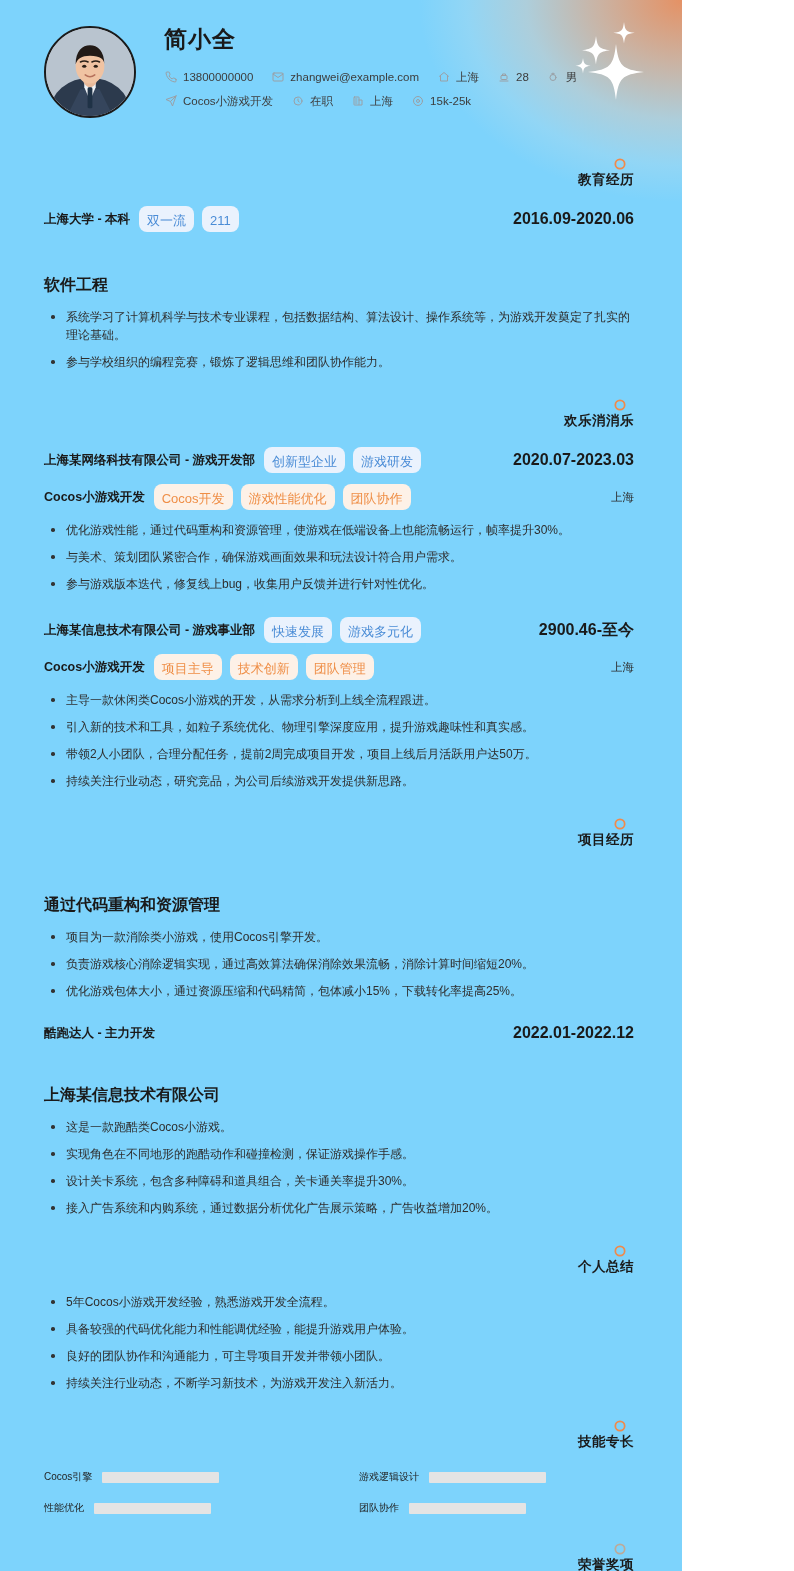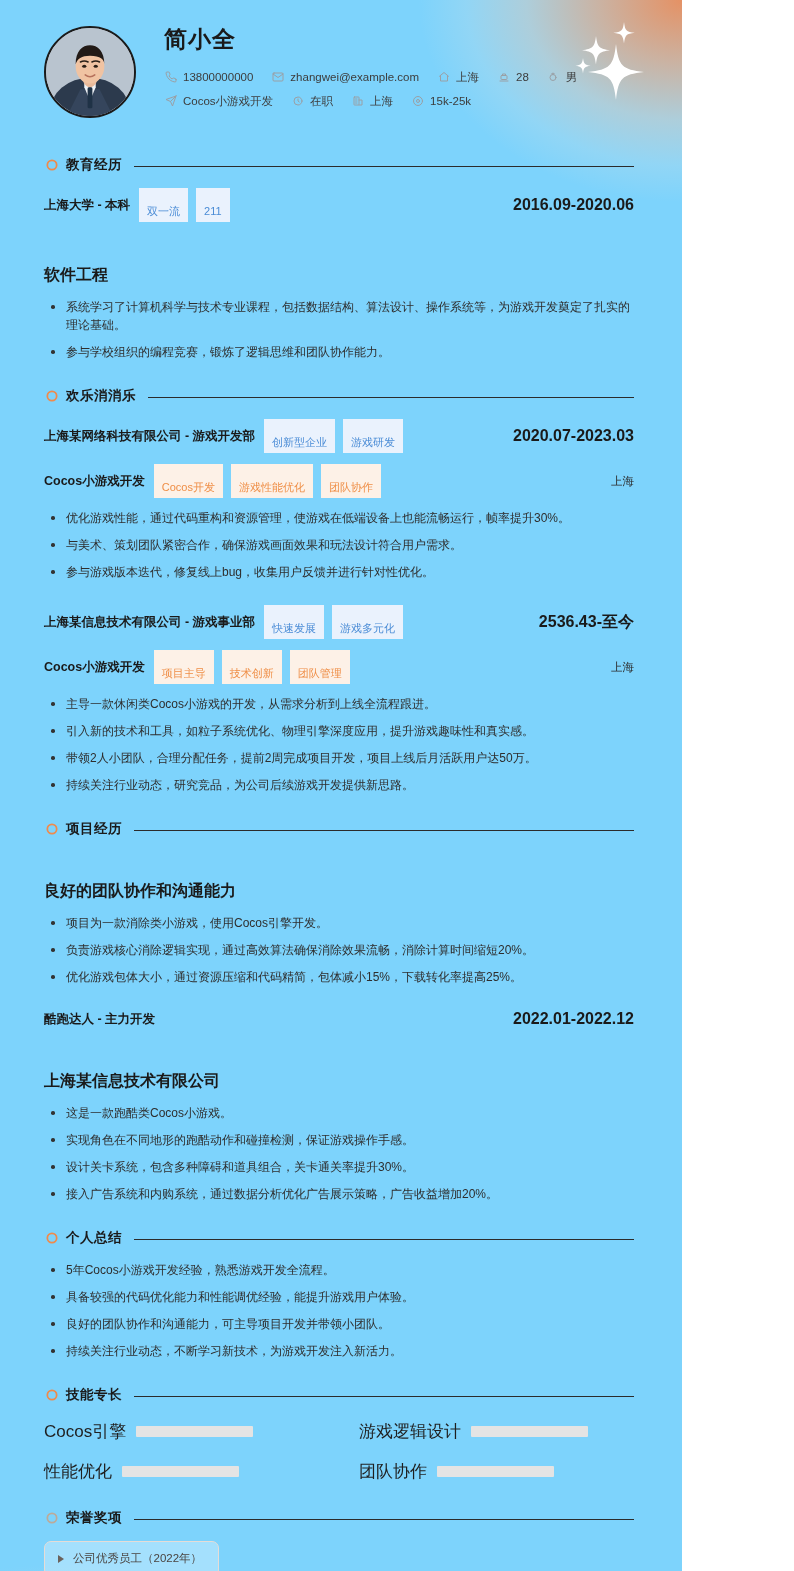--- a/index.html
+++ b/index.html
@@ -114,23 +114,24 @@
     margin-right: 6px;
     color: #9aa0a6;
     flex: 0 0 auto;
   }
   .meta-item .mi-icon svg { display: block; }
 
   
   .section { padding: 0 48px 0 44px; }
   .section-head {
     display: flex;
-    align-items: center;
+    align-items: flex-end;
     margin-top: 26px;
     margin-bottom: 14px;
+    flex-direction: column;
   }
   .sec-icon {
     width: 15px; height: 15px;
     flex: 0 0 auto;
     margin-right: 7px;
     color: #f08a4b;
     display: inline-flex;
     align-items: center;
     justify-content: center;
   }
@@ -182,24 +183,24 @@
     padding-left: 14px;
   }
   .loc {
     font-size: 11.5px;
     color: #2b2b2b;
     white-space: nowrap;
     padding-left: 14px;
   }
   .tag {
     display: inline-block;
-    font-size: 11px;
+    font-size: 13px;
     line-height: 1;
-    padding: 18px 8px 5px;
-    border-radius: 0;
+    padding: 8px 8px 5px;
+    border-radius: 8px;
     margin-right: 8px;
     white-space: nowrap;
   }
   .tag.blue { background: #eaf2fd; color: #4a8cd6; }
   .tag.orange { background: #fdf1e7; color: #ef8e46; }
   .sub {
     font-size: 16px;
     font-weight: bold;
     color: #1a1a1a;
     margin-bottom: 12px;
@@ -230,21 +231,21 @@
     grid-template-columns: 1fr 1fr;
     column-gap: 40px;
     row-gap: 17px;
     padding-top: 2px;
   }
   .skill {
     display: flex;
     align-items: center;
   }
   .skill-name {
-    font-size: 17px;
+    font-size: 10px;
     color: #1f1f1f;
     white-space: nowrap;
     margin-right: 10px;
   }
   .skill-track {
     width: 117px;
     height: 11px;
     background: #e4e4e4;
     border-radius: 1px;
     overflow: hidden;
@@ -493,21 +494,21 @@
         </ul>
       </div>
 
       <div class="entry" style="margin-top:24px;">
         <div class="entry-row1">
           <div class="er-left">
             <span class="org">上海某信息技术有限公司 - 游戏事业部</span>
             <span class="tag blue">快速发展</span>
             <span class="tag blue">游戏多元化</span>
           </div>
-          <span class="date">2536.43-至今</span>
+          <span class="date">2900.46-至今</span>
         </div>
         <div class="entry-row2">
           <div class="er-left">
             <span class="role-title">Cocos小游戏开发</span>
             <span class="tag orange">项目主导</span>
             <span class="tag orange">技术创新</span>
             <span class="tag orange">团队管理</span>
           </div>
           <span class="loc">上海</span>
         </div>
@@ -525,21 +526,21 @@
         <span class="sec-icon">
           <svg width="14" height="14" viewBox="0 0 24 24" fill="none" stroke="currentColor" stroke-width="3">
               <circle cx="12" cy="12" r="8"></circle>
             </svg>
         </span>
         <span class="sec-title">项目经历</span>
         <span class="sec-rule"></span>
       </div>
 
       <div class="entry">
-        <div class="sub">良好的团队协作和沟通能力</div>
+        <div class="sub">通过代码重构和资源管理</div>
         <ul class="bullets">
           <li>项目为一款消除类小游戏，使用Cocos引擎开发。</li>
           <li>负责游戏核心消除逻辑实现，通过高效算法确保消除效果流畅，消除计算时间缩短20%。</li>
           <li>优化游戏包体大小，通过资源压缩和代码精简，包体减小15%，下载转化率提高25%。</li>
         </ul>
       </div>
 
       <div class="entry" style="margin-top:24px;">
         <div class="entry-row1">
           <div class="er-left">

